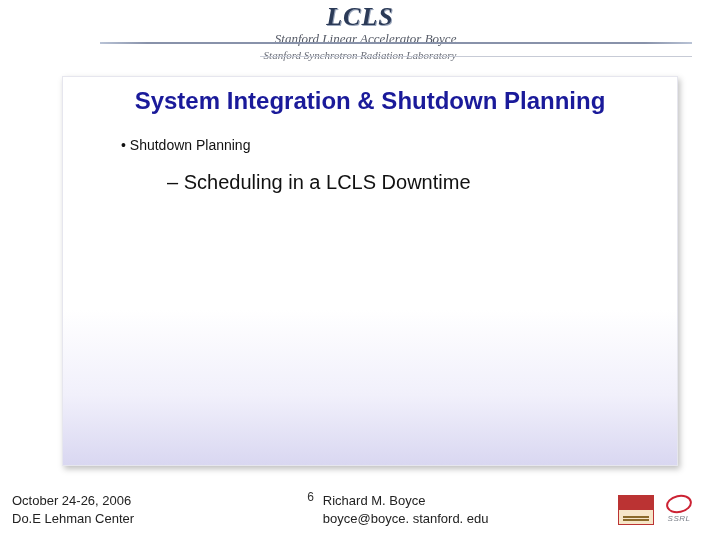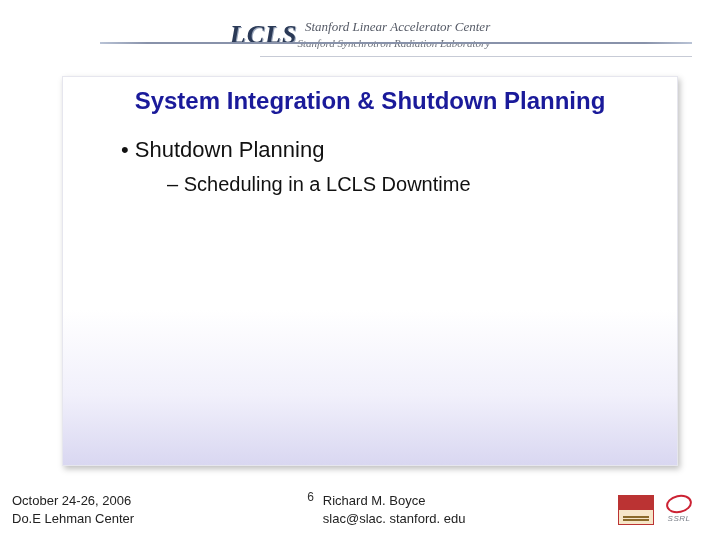--- a/index.html
+++ b/index.html
@@ -10,22 +10,23 @@
     height: 540px;
     background: #fff;
   }
   
   .header {
     position: absolute;
     top: 0; left: 0; right: 0;
     height: 62px;
     display: flex;
     align-items: center;
-    justify-content: center;
+    justify-content: flex-end;
     padding: 8px 28px 0 28px;
+    flex-direction: column;
   }
   .logo-left {
     display: flex;
     align-items: center;
     gap: 2px;
   }
   .logo-left .lcls {
     font-family: Georgia, 'Times New Roman', serif;
     font-weight: bold;
     font-style: italic;
@@ -73,24 +74,24 @@
   }
   .title {
     font-size: 24px;
     font-weight: bold;
     color: #1a1a9a;
     text-align: center;
     margin-top: 4px;
     margin-bottom: 22px;
   }
   .bullet-1 {
-    font-size: 22px;
+    font-size: 14px;
     color: #111;
     margin-left: 36px;
-    margin-bottom: 10px;
+    margin-bottom: 18px;
   }
   .bullet-1::before {
     content: "• ";
   }
   .bullet-2 {
     font-size: 20px;
     color: #111;
     margin-left: 82px;
   }
   .bullet-2::before {
@@ -166,42 +167,42 @@
 </head>
 <body>
 
 <div class="slide">
 
   <div class="header">
     <div class="logo-left">
       <span class="lcls">LCLS</span>
     </div>
     <div class="header-right">
-      <div class="lab1">Stanford Linear Accelerator Center</div>
+      <div class="lab1">Stanford Linear Accelerator Boyce</div>
       <div class="lab2">Stanford Synchrotron Radiation Laboratory</div>
     </div>
   </div>
   <div class="header-rule"></div>
   <div class="header-rule2"></div>
 
   <div class="card">
     <div class="title">System Integration &amp; Shutdown Planning</div>
     <div class="bullet-1">Shutdown Planning</div>
     <div class="bullet-2">Scheduling in a LCLS Downtime</div>
   </div>
 
   <div class="footer">
     <div class="left-block">
       <div class="date">October 24-26, 2006</div>
       <div class="review">Do.E Lehman Center</div>
     </div>
     <div class="pageno">6</div>
     <div class="right-block">
       <div>Richard M. Boyce</div>
-      <div>slac@slac. stanford. edu</div>
+      <div>boyce@boyce. stanford. edu</div>
     </div>
     <div class="logos">
       <div class="logo-slac"></div>
       <div class="logo-ssrl">
         <div class="ring"></div>
         <div class="txt">SSRL</div>
       </div>
     </div>
   </div>
 

